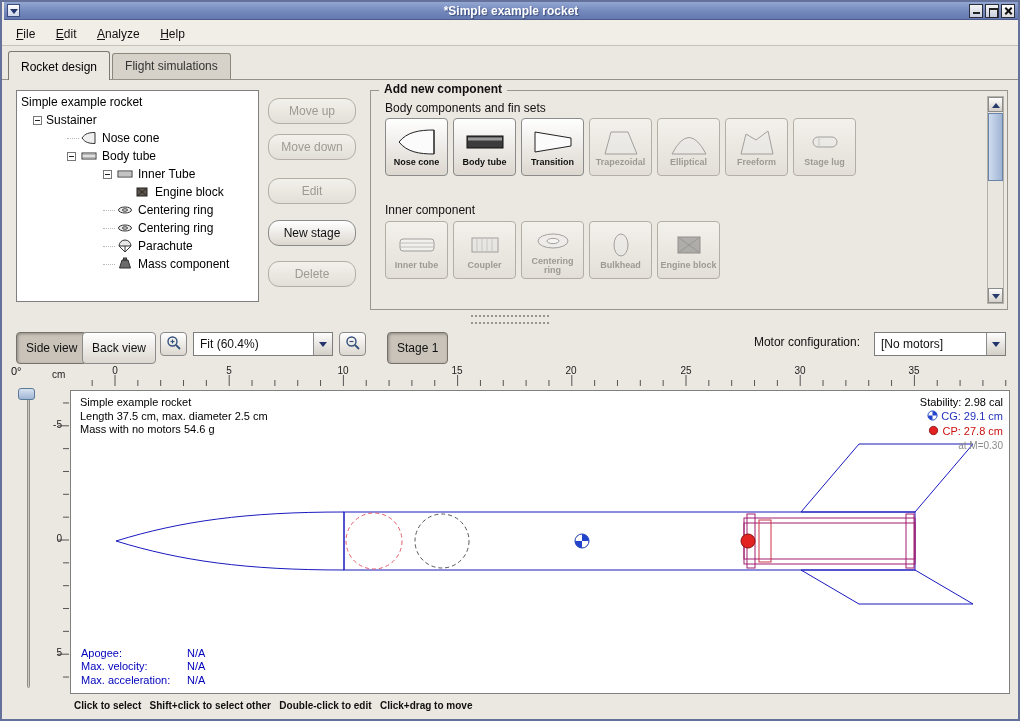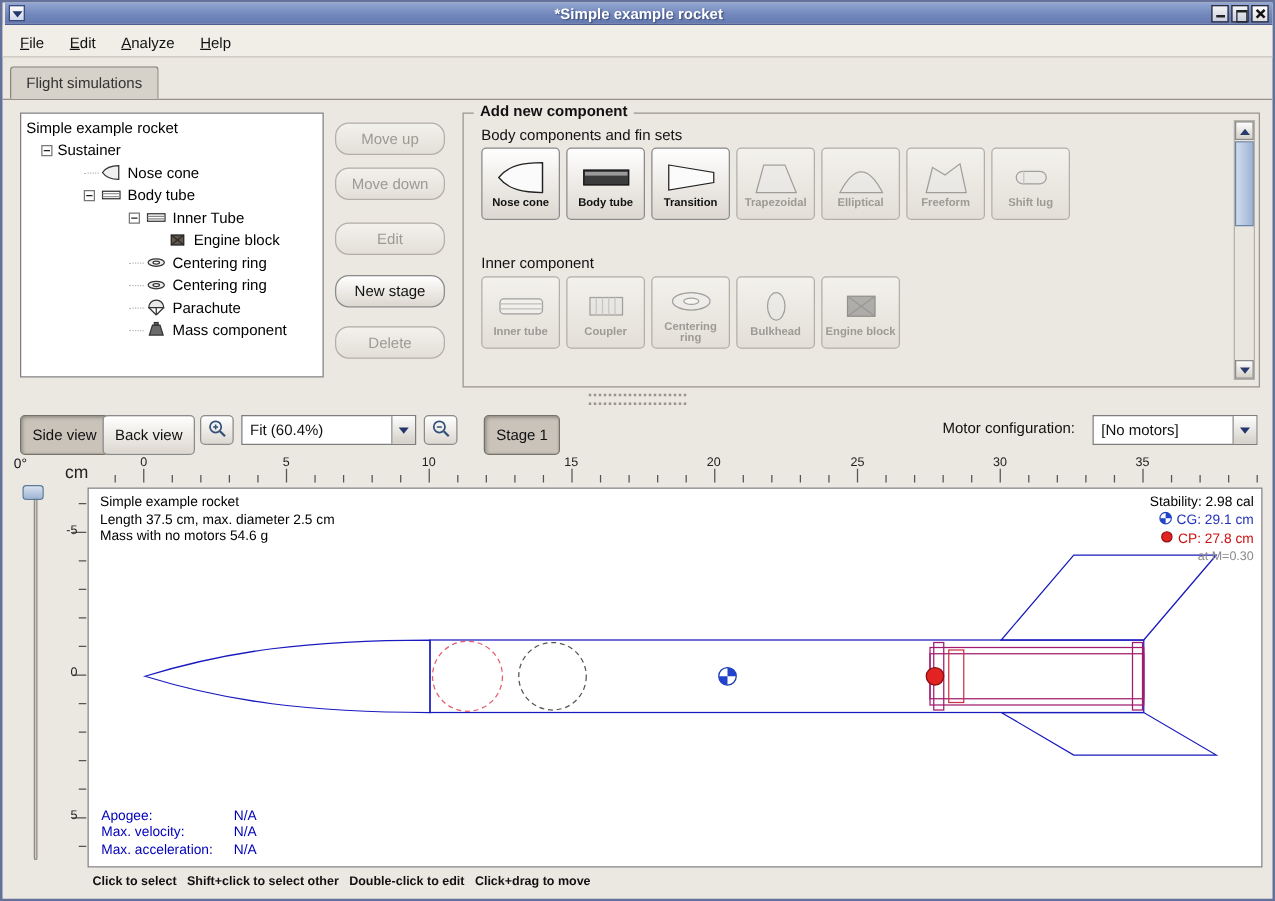--- a/index.html
+++ b/index.html
@@ -112,21 +112,21 @@
   .combo-arrow { width: 19px; align-self: stretch; background: linear-gradient(#fdfdfd,#d4d0c8);
     border-left: 1px solid #8b8b8b; position: relative; }
   .combo-arrow::after { content: ""; position: absolute; left: 5px; top: 9px;
     border-left: 4px solid transparent; border-right: 4px solid transparent; border-top: 5px solid #23356b; }
   .motor-label { position: absolute; top: 5px; font-size: 12px; font-weight: normal; }
 
   
   .ruler-top-svg { position: absolute; left: 0; top: 362px; width: 1020px; height: 24px; }
   .ruler-top-label { position: absolute; top: 363px; transform: translateX(-50%);
     font-size: 10px; color: #222; }
-  .ruler-unit { position: absolute; left: 50px; top: 367px; font-size: 14px; color: #222; }
+  .ruler-unit { position: absolute; left: 50px; top: 367px; font-size: 10px; color: #222; }
   .angle-label { position: absolute; left: 9px; top: 363px; font-size: 11px; color: #111; }
   .slider-track { position: absolute; left: 25px; top: 390px; width: 3px; height: 296px;
     background: #cfcbc4; border: 1px solid #918d85; border-radius: 2px; }
   .slider-thumb { position: absolute; left: 16px; top: 386px; width: 17px; height: 12px;
     background: linear-gradient(#d8e2f0,#9fb4d4); border: 1px solid #5a7a9a; border-radius: 3px; }
   .ruler-left-svg { position: absolute; left: 46px; top: 389px; width: 22px; height: 302px; }
   .ruler-left-label { position: absolute; width: 18px; text-align: right; left: 42px;
     font-size: 10px; color: #222; }
   .plot { position: absolute; left: 68px; top: 388px; width: 940px; height: 304px;
     background: #fff; border: 1px solid #808080; }
@@ -162,20 +162,21 @@
   </div>
 
   <div class="menubar">
     <span class="mi">File</span>
     <span class="mi">Edit</span>
     <span class="mi">Analyze</span>
     <span class="mi">Help</span>
   </div>
 
   <div class="tabbar">
+    <div class="tab active">Rocket design</div>
     <div class="tab">Flight simulations</div>
   </div>
 
   <div class="tree-panel">
     <div class="tree-row lv0">
       <span class="tlabel">Simple example rocket</span>
     </div>
     <div class="tree-row lv1">
       <span class="exp"></span>
       <span class="tlabel">Sustainer</span>
@@ -329,21 +330,21 @@
         </span>
         <span>Freeform</span>
       </div>
       <div class="btn comp-btn disabled">
         <span>
           <svg width="40" height="30" viewBox="0 0 40 30">
               <rect x="8" y="10" width="24" height="10" rx="5" fill="#e9e9e9" stroke="#444"></rect>
               <line x1="14" y1="10" x2="14" y2="20" stroke="#999"></line>
             </svg>
         </span>
-        <span>Shift lug</span>
+        <span>Stage lug</span>
       </div>
     </div>
 
     <span class="section-label" style="top:112px">Inner component</span>
 
     <div class="comp-row" style="top:130px">
       <div class="btn comp-btn disabled">
         <span>
           <svg width="40" height="30" viewBox="0 0 40 30">
               <rect x="3" y="9" width="34" height="12" rx="3" fill="#f8f8f8" stroke="#444"></rect>

